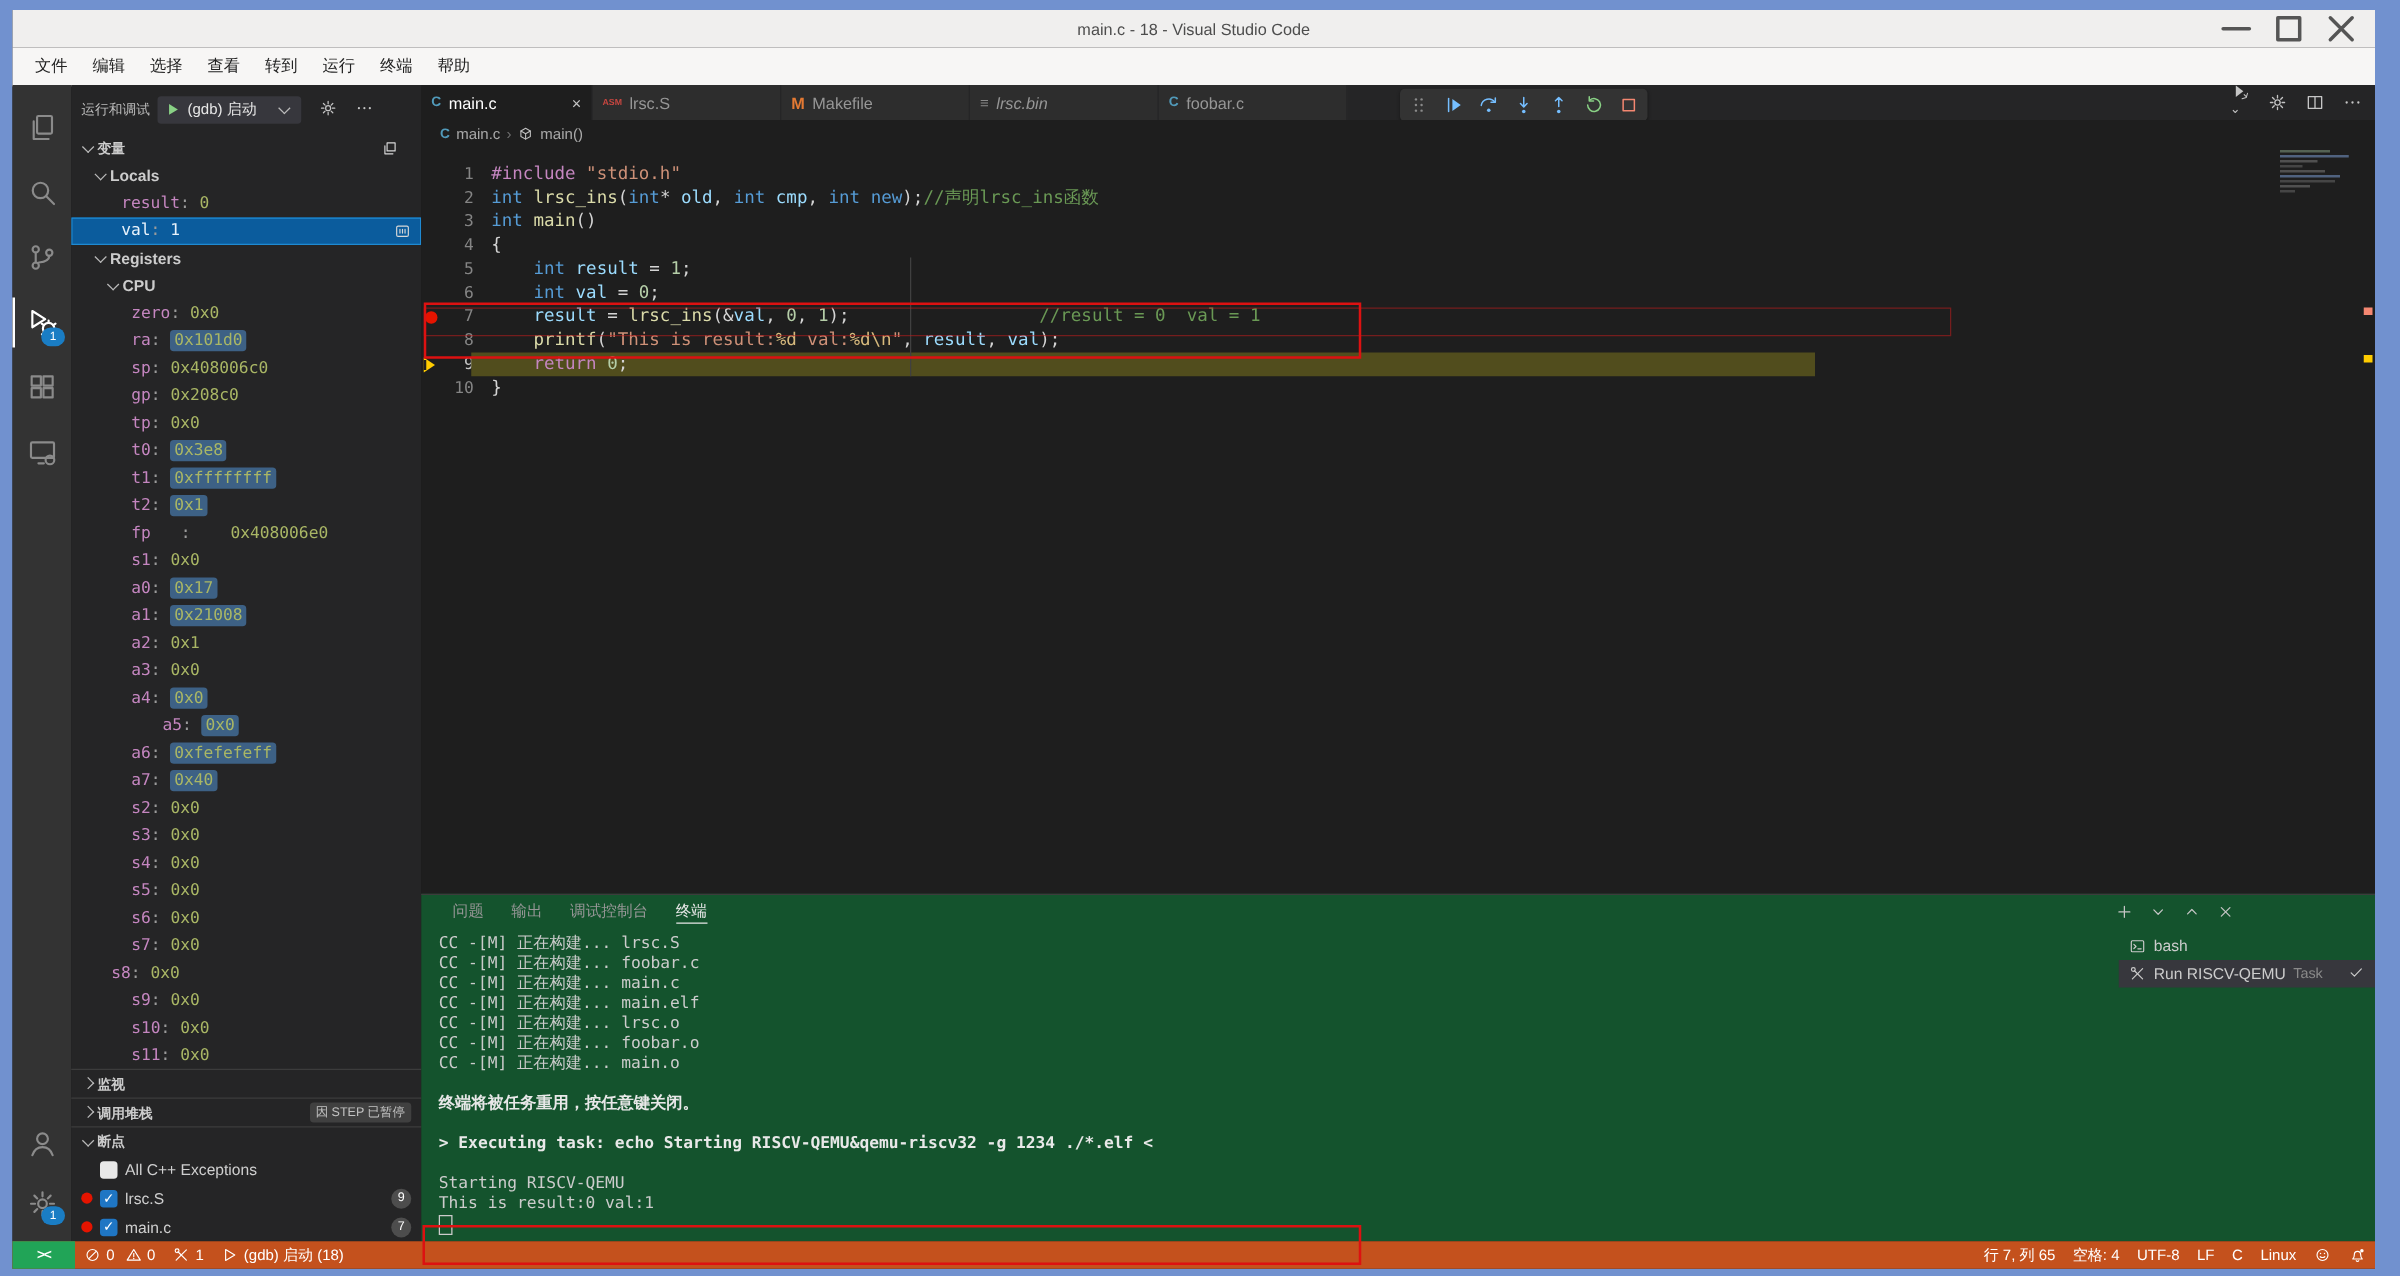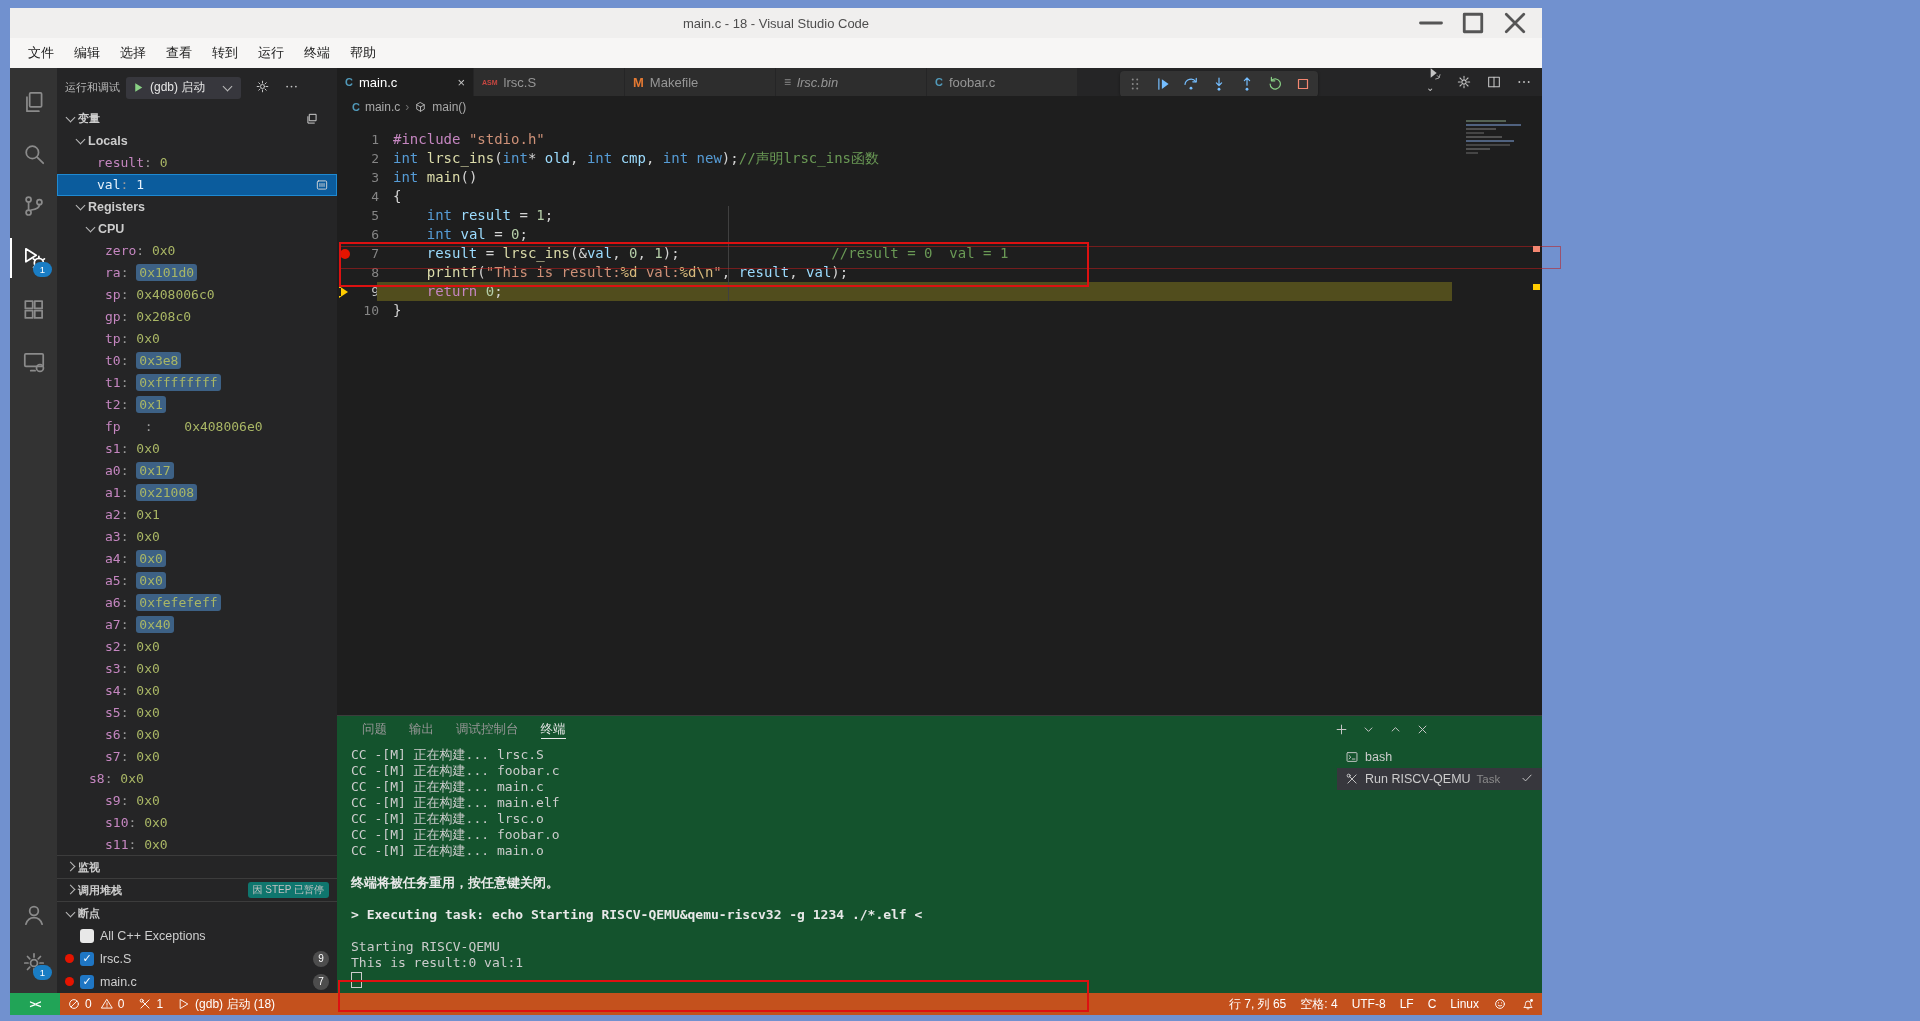--- a/index.html
+++ b/index.html
@@ -1,18 +1,18 @@
 <!DOCTYPE html>
 <html><head>
 <meta charset="utf-8">
 <style>
   html,body{margin:0;padding:0;background:#7191cf;}
   .screen{position:relative;width:1920px;height:1021px;overflow:hidden;background:#7191cf;
     font-family:"Liberation Sans","DejaVu Sans",sans-serif;-webkit-font-smoothing:antialiased;}
-  .window{position:absolute;left:10px;top:8px;width:1532px;height:1007px;background:#1e1e1e;}
+  .window{position:absolute;left:10px;top:8px;width:1890px;height:1007px;background:#1e1e1e;}
 
   
   .titlebar{position:absolute;left:0;top:0;right:0;height:30px;background:#f0efee;display:flex;align-items:center;justify-content:center;color:#4d4d4d;font-size:13px;}
   .win-controls{position:absolute;right:6px;top:0;height:30px;display:flex;align-items:center;}
   .win-btn{width:42px;height:30px;display:flex;align-items:center;justify-content:center;color:#555;}
   .menubar{position:absolute;left:0;top:30px;right:0;height:30px;background:#f7f6f5;border-bottom:1px solid #d6d4d2;display:flex;align-items:center;padding-left:8px;}
   .menu-item{padding:0 10px;font-size:13px;color:#222;line-height:30px;}
 
   
   .activitybar{position:absolute;left:0;top:60px;bottom:22px;width:47px;background:#333333;display:flex;flex-direction:column;padding-top:8px;}
@@ -31,21 +31,21 @@
   .launch-box{display:flex;align-items:center;gap:5px;background:#37373d;border-radius:3px;height:22px;padding:0 6px;color:#e7e7e7;font-size:12px;}
   .sb-header .gear,.sb-header .more{color:#c5c5c5;margin-left:8px;}
   .sb-header svg{width:15px;height:15px;}
   .play-green{color:#89d185;}
   .chev{display:inline-block;width:6px;height:6px;border-right:1.4px solid #bbb;border-bottom:1.4px solid #bbb;transform:rotate(45deg);margin:0 4px 2px 2px;flex:none;}
   .chev.right{transform:rotate(-45deg);}
   .var-tree{height:750px;overflow:hidden;position:relative;}
   .sect-head{height:22px;display:flex;align-items:center;padding:0 8px;font-weight:bold;font-size:11px;color:#cccccc;border-top:1px solid #3c3c3c;}
   .sect-head.noline{border-top:none;}
   .sect-head .spacer{flex:1;}
-  .sect-badge{font-weight:normal;font-size:10px;color:#c2c2c2;background:#0f766e;border-radius:3px;padding:1px 5px;white-space:nowrap;}
+  .sect-badge{font-weight:normal;font-size:10px;color:#c2c2c2;background:#404040;border-radius:3px;padding:1px 5px;white-space:nowrap;}
   .tree-row{height:22px;display:flex;align-items:center;white-space:pre;font-family:"DejaVu Sans Mono","Liberation Mono",monospace;font-size:13px;}
   .tree-row.group{font-family:"Liberation Sans","DejaVu Sans",sans-serif;font-weight:bold;font-size:12.5px;color:#cccccc;}
   .tree-row .vname{color:#c586c0;}
   .tree-row .vval{color:#a9b665;}
   .tree-row .vval.changed{background:#3d6185;border-radius:3px;padding:1px 3px;}
   .tree-row.selected{background:#0b5c9d;outline:1px solid #1f8ad2;outline-offset:-1px;}
   .tree-row.selected .vname,.tree-row.selected .vval{color:#e8f2fb;}
   .row-icon{margin-left:auto;margin-right:8px;color:#d8d8d8;}
   .row-icon svg{width:14px;height:14px;display:block;}
   .bp-row{height:23px;display:flex;align-items:center;padding:0 8px;gap:6px;font-size:12.5px;color:#cfcfcf;}
@@ -272,21 +272,21 @@
           <div class="tree-row" style="padding-left: 48px;"><span class="vname">t0</span><span style="color:#9b9b9b">: </span><span class="vval changed">0x3e8</span></div>
           <div class="tree-row" style="padding-left: 48px;"><span class="vname">t1</span><span style="color:#9b9b9b">: </span><span class="vval changed">0xffffffff</span></div>
           <div class="tree-row" style="padding-left: 48px;"><span class="vname">t2</span><span style="color:#9b9b9b">: </span><span class="vval changed">0x1</span></div>
           <div class="tree-row" style="padding-left: 48px; gap: 24px;"><span class="vname">fp</span><span style="color:#9b9b9b">: </span><span class="vval">0x408006e0</span></div>
           <div class="tree-row" style="padding-left: 48px;"><span class="vname">s1</span><span style="color:#9b9b9b">: </span><span class="vval">0x0</span></div>
           <div class="tree-row" style="padding-left: 48px;"><span class="vname">a0</span><span style="color:#9b9b9b">: </span><span class="vval changed">0x17</span></div>
           <div class="tree-row" style="padding-left: 48px;"><span class="vname">a1</span><span style="color:#9b9b9b">: </span><span class="vval changed">0x21008</span></div>
           <div class="tree-row" style="padding-left: 48px;"><span class="vname">a2</span><span style="color:#9b9b9b">: </span><span class="vval">0x1</span></div>
           <div class="tree-row" style="padding-left: 48px;"><span class="vname">a3</span><span style="color:#9b9b9b">: </span><span class="vval">0x0</span></div>
           <div class="tree-row" style="padding-left: 48px;"><span class="vname">a4</span><span style="color:#9b9b9b">: </span><span class="vval changed">0x0</span></div>
-          <div class="tree-row" style="padding-left: 48px;"><span class="vname">a5</span><span style="color:#9b9b9b">: </span><span class="vval changed">0x0</span></div>
+          <div class="tree-row" style="padding-left: 73px;"><span class="vname">a5</span><span style="color:#9b9b9b">: </span><span class="vval changed">0x0</span></div>
           <div class="tree-row" style="padding-left: 48px;"><span class="vname">a6</span><span style="color:#9b9b9b">: </span><span class="vval changed">0xfefefeff</span></div>
           <div class="tree-row" style="padding-left: 48px;"><span class="vname">a7</span><span style="color:#9b9b9b">: </span><span class="vval changed">0x40</span></div>
           <div class="tree-row" style="padding-left: 48px;"><span class="vname">s2</span><span style="color:#9b9b9b">: </span><span class="vval">0x0</span></div>
           <div class="tree-row" style="padding-left: 48px;"><span class="vname">s3</span><span style="color:#9b9b9b">: </span><span class="vval">0x0</span></div>
           <div class="tree-row" style="padding-left: 48px;"><span class="vname">s4</span><span style="color:#9b9b9b">: </span><span class="vval">0x0</span></div>
           <div class="tree-row" style="padding-left: 48px;"><span class="vname">s5</span><span style="color:#9b9b9b">: </span><span class="vval">0x0</span></div>
           <div class="tree-row" style="padding-left: 48px;"><span class="vname">s6</span><span style="color:#9b9b9b">: </span><span class="vval">0x0</span></div>
           <div class="tree-row" style="padding-left: 48px;"><span class="vname">s7</span><span style="color:#9b9b9b">: </span><span class="vval">0x0</span></div>
           <div class="tree-row" style="padding-left: 32px;"><span class="vname">s8</span><span style="color:#9b9b9b">: </span><span class="vval">0x0</span></div>
           <div class="tree-row" style="padding-left: 48px;"><span class="vname">s9</span><span style="color:#9b9b9b">: </span><span class="vval">0x0</span></div>

